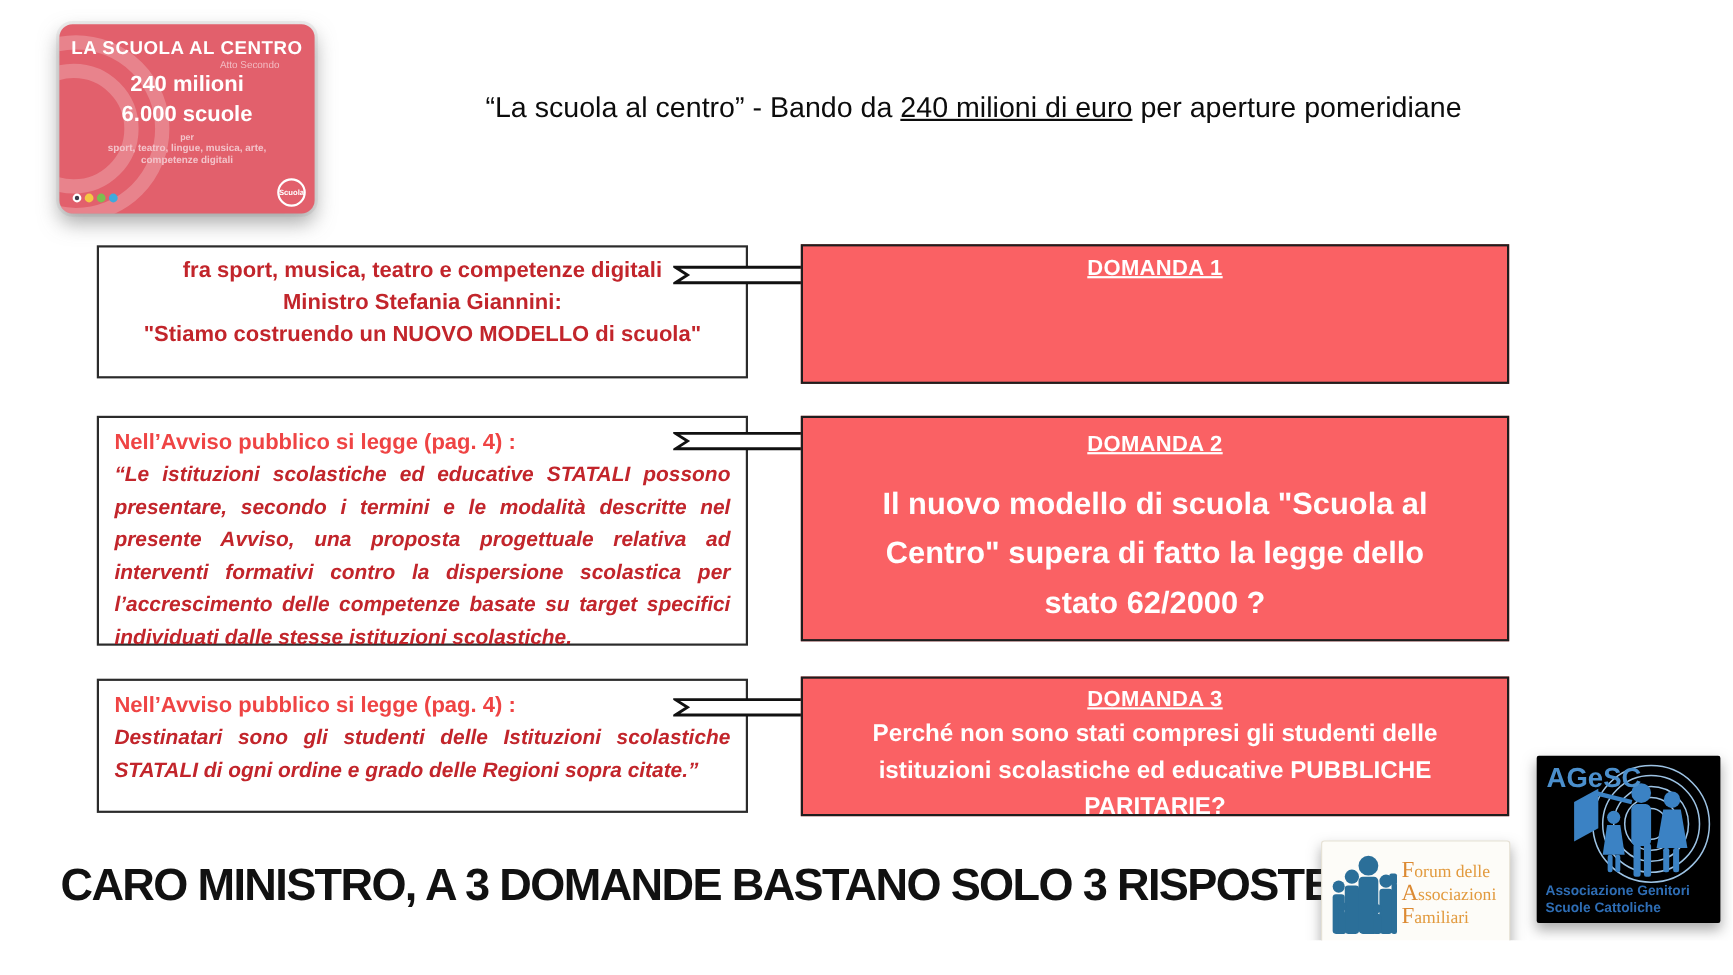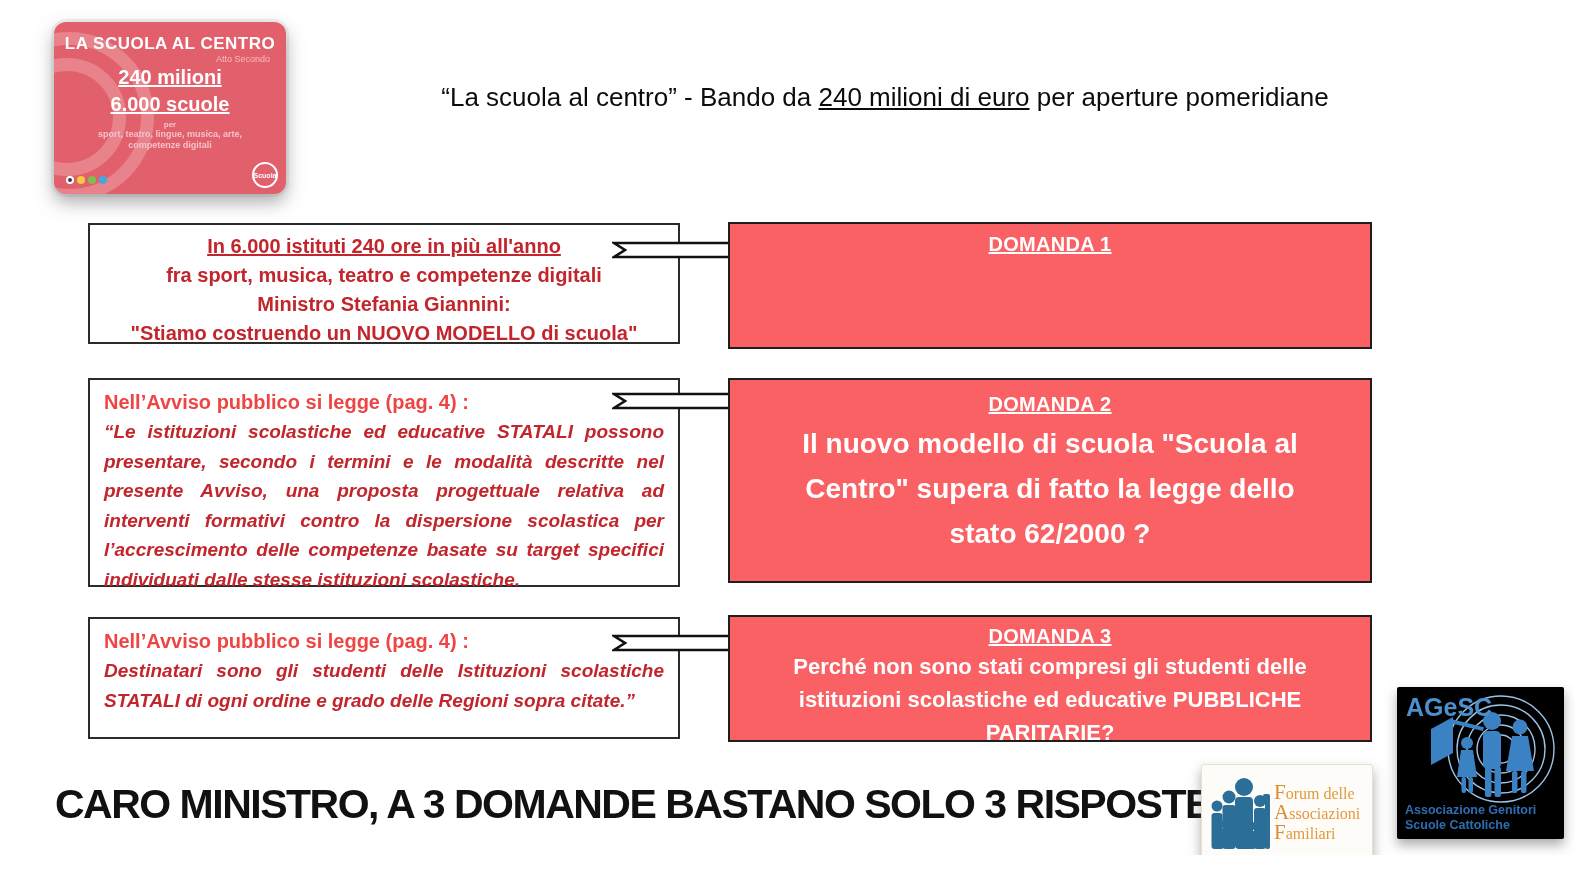--- a/index.html
+++ b/index.html
@@ -8,22 +8,22 @@
 
   
   .mini-card { position:absolute; left:54px; top:22px; width:232px; height:172px;
     background:#e2606c; border-radius:12px; overflow:hidden;
     box-shadow:0 8px 18px rgba(100,100,100,.55), 0 0 0 3px rgba(230,230,230,.55); }
   .mini-arc1, .mini-arc2 { position:absolute; border-radius:50%; border:13px solid rgba(255,255,255,.22); }
   .mini-arc1 { left:-70px; top:10px; width:170px; height:170px; }
   .mini-arc2 { left:-46px; top:36px; width:118px; height:118px; }
   .mini-title { position:relative; margin-top:12px; text-align:center; color:#fff;
     font-size:17px; font-weight:bold; letter-spacing:.5px; }
-  .mini-sub { position:relative; text-align:right; padding-right:16px; color:#f3bcc3; font-size:9px; }
-  .mini-line { position:relative; text-align:center; color:#fff; font-size:20px; font-weight:bold; line-height:27px;text-decoration:underline; }
+  .mini-sub { position:relative; text-align:right; padding-right:32px; color:#f3bcc3; font-size:9px; }
+  .mini-line { position:relative; text-align:center; color:#fff; font-size:20px; font-weight:bold; line-height:27px; }
   .mini-per { position:relative; text-align:center; color:#f3c3ca; font-size:8px; margin-top:2px; font-weight:bold; }
   .mini-detail { position:relative; text-align:center; color:#f3c3ca; font-size:9px; line-height:11px; font-weight:bold; }
   .mini-dots { position:absolute; left:12px; bottom:10px; display:flex; gap:3px; }
   .mini-dots span { width:8px; height:8px; border-radius:50%; display:block; }
   .dot-w { background:#3a3a4a; border:2px solid #fff; }
   .dot-y { background:#f5c844; }
   .dot-g { background:#7cbf4f; }
   .dot-b { background:#3fa9dc; }
   .mini-badge { position:absolute; right:8px; bottom:6px; width:26px; height:26px; border-radius:50%;
     border:2px solid #fff; color:#fff; font-size:7px; font-weight:bold;
@@ -47,21 +47,21 @@
     line-height:29.5px; text-align:justify; }
 
   .red-box { position:absolute; left:728px; width:644px; background:#fa6164; border:2px solid #1e1e1e;
     text-align:center; color:#fff; }
   .red-box.r1 { top:222px; height:127px; padding-top:9px; }
   .red-box.r2 { top:378px; height:205px; padding-top:13px; }
   .red-box.r3 { top:615px; height:127px; padding-top:8px; }
   .domanda { font-size:20px; font-weight:bold; text-decoration:underline; letter-spacing:.3px; }
   .question { font-weight:bold; }
   .red-box.r1 .question { font-size:24px; line-height:35px; margin-top:4px; padding:0 28px; }
-  .red-box.r2 .question { font-size:28px; line-height:45px; margin-top:5px; padding:0 56px; }
+  .red-box.r2 .question { font-size:28px; line-height:45px; margin-top:19px; padding:0 56px; }
   .red-box.r3 .question { font-size:22px; line-height:33px; margin-top:2px; padding:0 38px; }
 
   .flow-arrow { position:absolute; left:612px; width:170px; height:36px; }
   .flow-arrow.a1 { top:232px; } .flow-arrow.a2 { top:383px; } .flow-arrow.a3 { top:625px; }
 
   
   .footer-text { position:absolute; left:55px; top:781px; font-size:41px; font-weight:bold;
     color:#111; letter-spacing:-1.5px; white-space:nowrap; }
 
   
@@ -100,21 +100,20 @@
         <span class="dot-b"></span>
     </div>
     <div class="mini-badge">Scuola</div>
   </div>
 
   <div class="header-wrap">
     <div class="sub-title"><span>“La scuola al centro” - Bando da </span><span class="u">240 milioni di euro</span><span> per aperture pomeridiane</span></div>
   </div>
 
   <div class="left-box r1">
-    <div class="red-line"><span class="u">In 6.000 istituti 240 ore in più all'anno</span></div>
     <div class="red-line">fra sport, musica, teatro e competenze digitali</div>
     <div class="red-line">Ministro Stefania Giannini:</div>
     <div class="red-line">"Stiamo costruendo un NUOVO MODELLO di scuola"</div>
   </div>
   <svg class="flow-arrow a1" viewBox="0 0 170 36">
     <polygon points="2,11 122,11 122,3 166,18 122,33 122,25 2,25 13,18" fill="#ffffff" stroke="#111111" stroke-width="2.6"></polygon>
   </svg>
   <div class="red-box r1">
     <div class="domanda">DOMANDA 1</div>
   </div>

